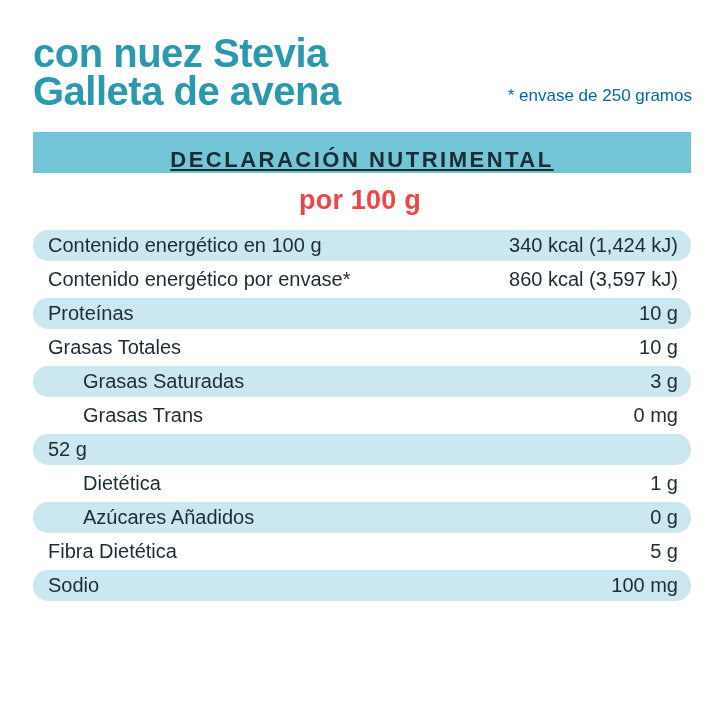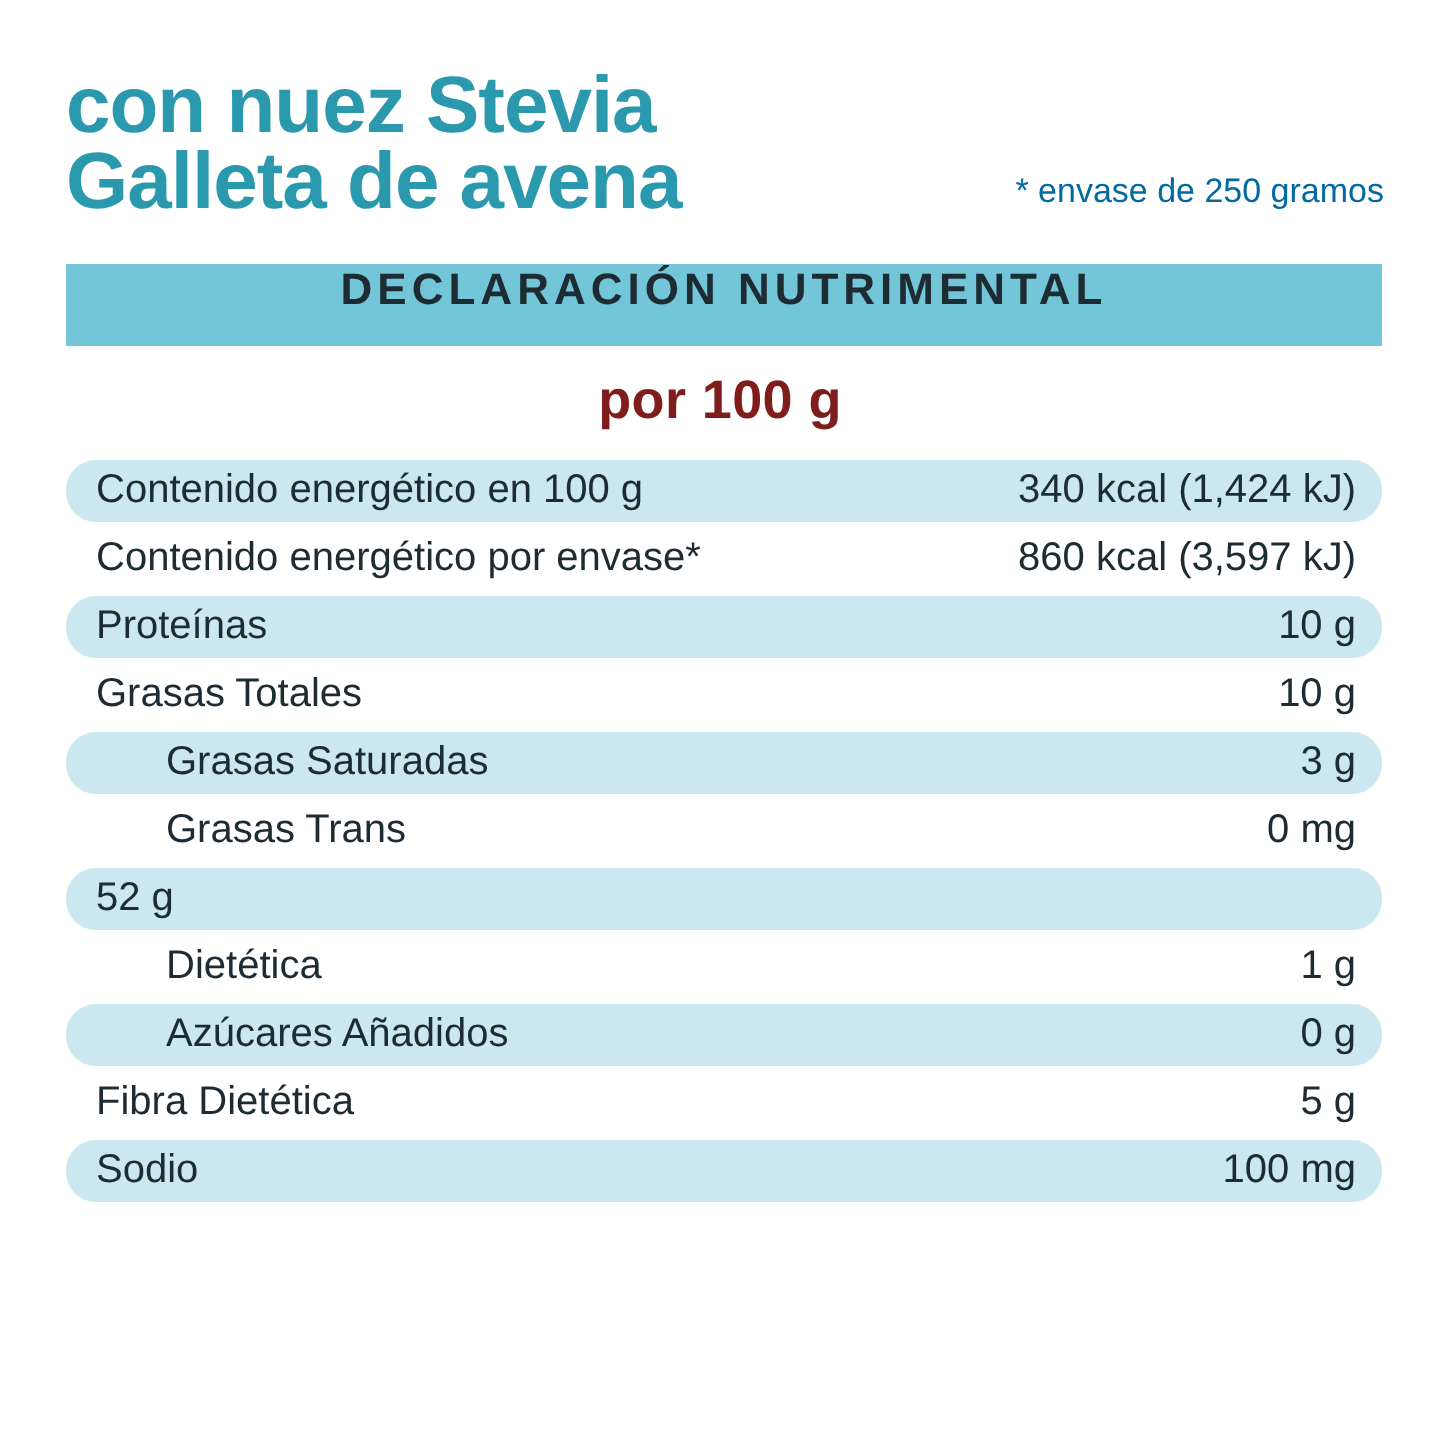--- a/index.html
+++ b/index.html
@@ -23,28 +23,28 @@
     color:var(--accent-teal);
     font-size:40px;font-weight:800;line-height:0.95;letter-spacing:-0.5px;
   }
   .note{
     font-size:17px;font-weight:500;color:#0369a1;
     padding-bottom:4px;white-space:nowrap;
   }
   .band{
     margin:22px 29px 0 33px;height:41px;
     background:var(--band-blue);
-    display:flex;align-items:flex-start;justify-content:center;
+    display:flex;align-items:flex-end;justify-content:center;text-decoration:underline;
   }
   .band-text{
     font-size:22px;font-weight:600;letter-spacing:2.5px;color:var(--text-dark);
   }
   .subtitle{
     margin-top:12px;text-align:center;
-    font-size:27px;font-weight:800;color:#7f1d1d;letter-spacing:0.2px;
+    font-size:27px;font-weight:800;color:#ef4444;letter-spacing:0.2px;
   }
   .table{
     margin:14px 29px 0 33px;
   }
   .row{
     height:31px;margin-bottom:3px;
     display:flex;justify-content:space-between;align-items:center;
     padding:0 13px 0 15px;
     font-size:20px;font-weight:500;color:var(--text-dark);
   }

